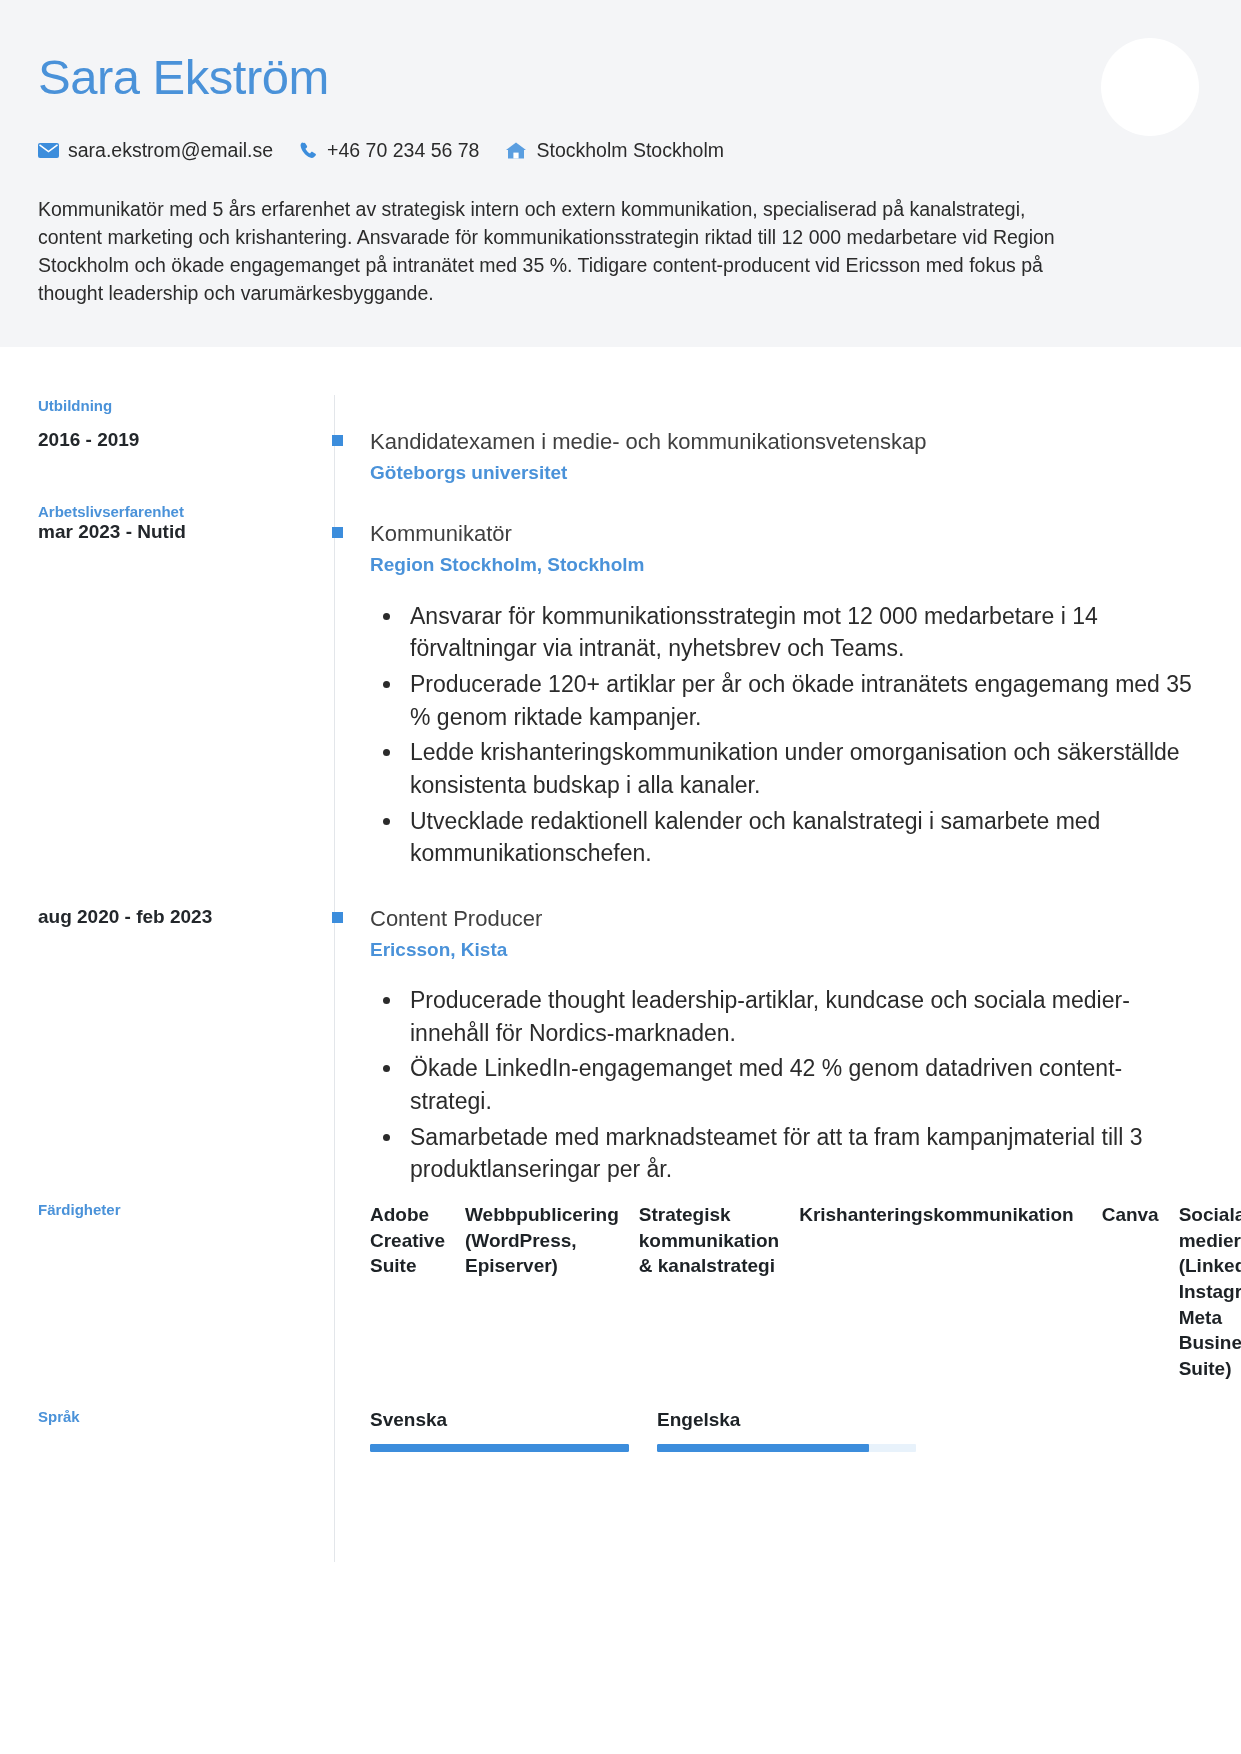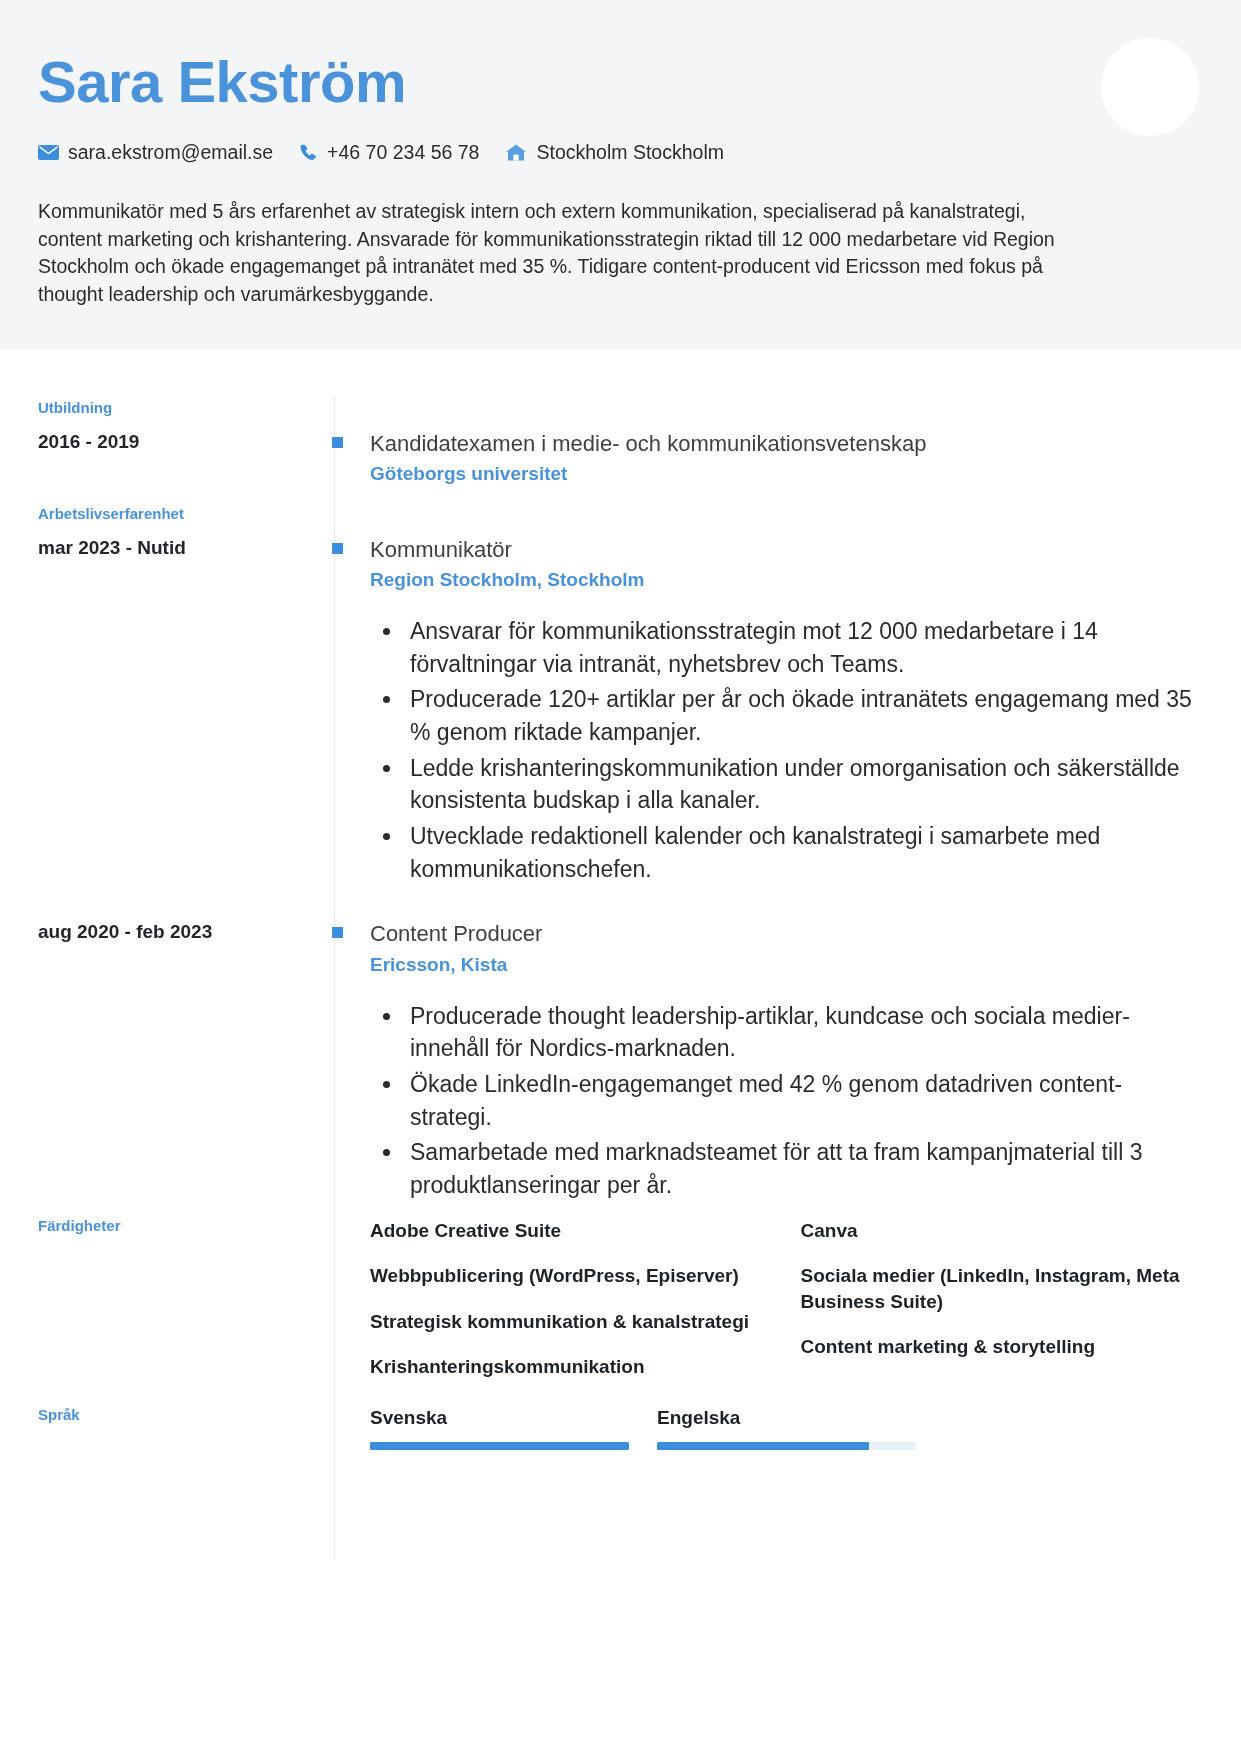--- a/index.html
+++ b/index.html
@@ -12,26 +12,26 @@
   .page { position: relative; width: 1241px; min-height: 1754px; background: #fff; }
 
   
   .header {
     position: relative;
     background: #f4f5f7;
     padding: 52px 38px 40px 38px;
     min-height: 333px;
   }
   .name {
-    font-size: 58px;
-    font-weight: bold;
+    font-size: 49px;
+    font-weight: normal;
     color: #4a92d9;
     letter-spacing: -0.5px;
     line-height: 1.05;
-    margin-bottom: 28px;
+    margin-bottom: 36px;
   }
   .contact-row {
     display: flex;
     align-items: center;
     gap: 26px;
     font-size: 19.5px;
     color: #2b2b2b;
     margin-bottom: 34px;
   }
   .contact-item { display: flex; align-items: center; gap: 9px; white-space: nowrap; }
@@ -113,38 +113,38 @@
   }
   .bullets { margin: 22px 0 0 0; padding-left: 34px; }
   .bullets li {
     font-size: 23px;
     line-height: 1.42;
     color: #2b2b2b;
     margin-bottom: 3px;
     padding-left: 6px;
   }
   .edu-row { margin-top: 14px; }
-  .work-row-1 { margin-top: 14px; }
+  .work-row-1 { }
   .work-row-2 { margin-top: 32px; }
 
   
   .skills-grid {
     display: grid;
     grid-template-columns: 1fr 1fr;
     column-gap: 28px;
     row-gap: 20px;
     padding-top: 3px;
   }
   .skill {
     font-size: 19px;
     font-weight: bold;
     color: #1d2226;
     line-height: 1.35;
   }
-  .skill-col { display: flex; flex-direction: column; gap: 20px; }
+  .skill-col { display: flex; gap: 20px; }
 
   
   .lang-grid {
     display: grid;
     grid-template-columns: 1fr 1fr 1fr;
     column-gap: 28px;
     row-gap: 26px;
     padding-top: 3px;
   }
   .lang-name {

